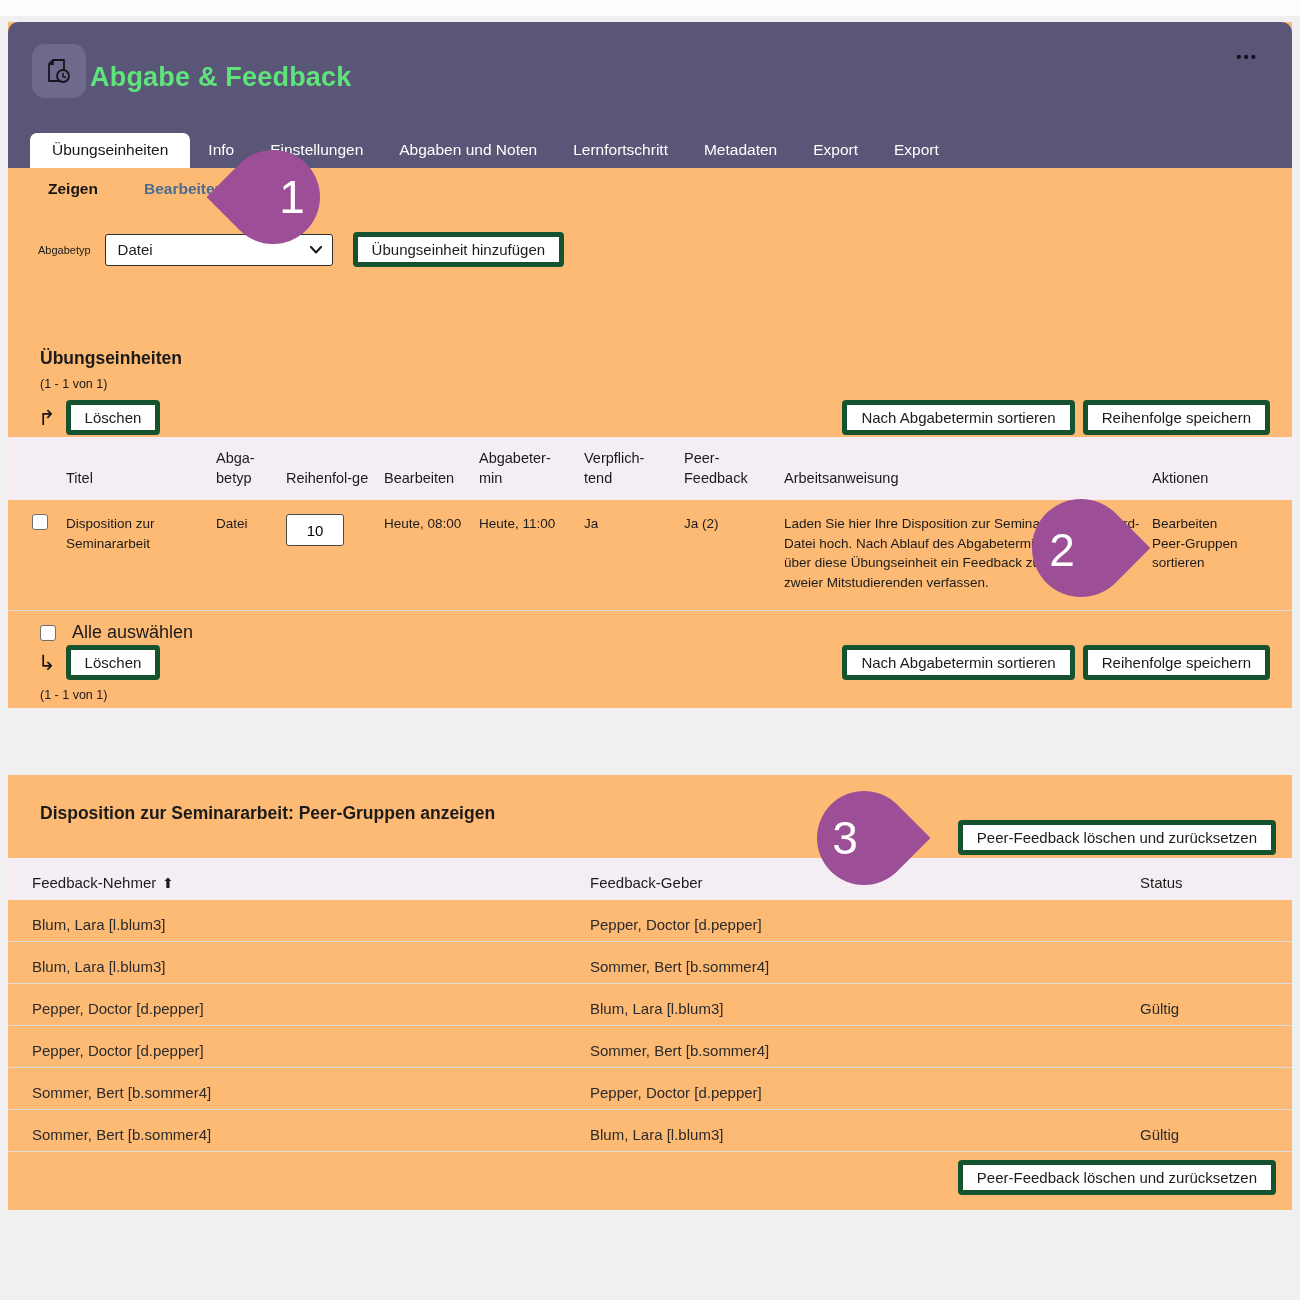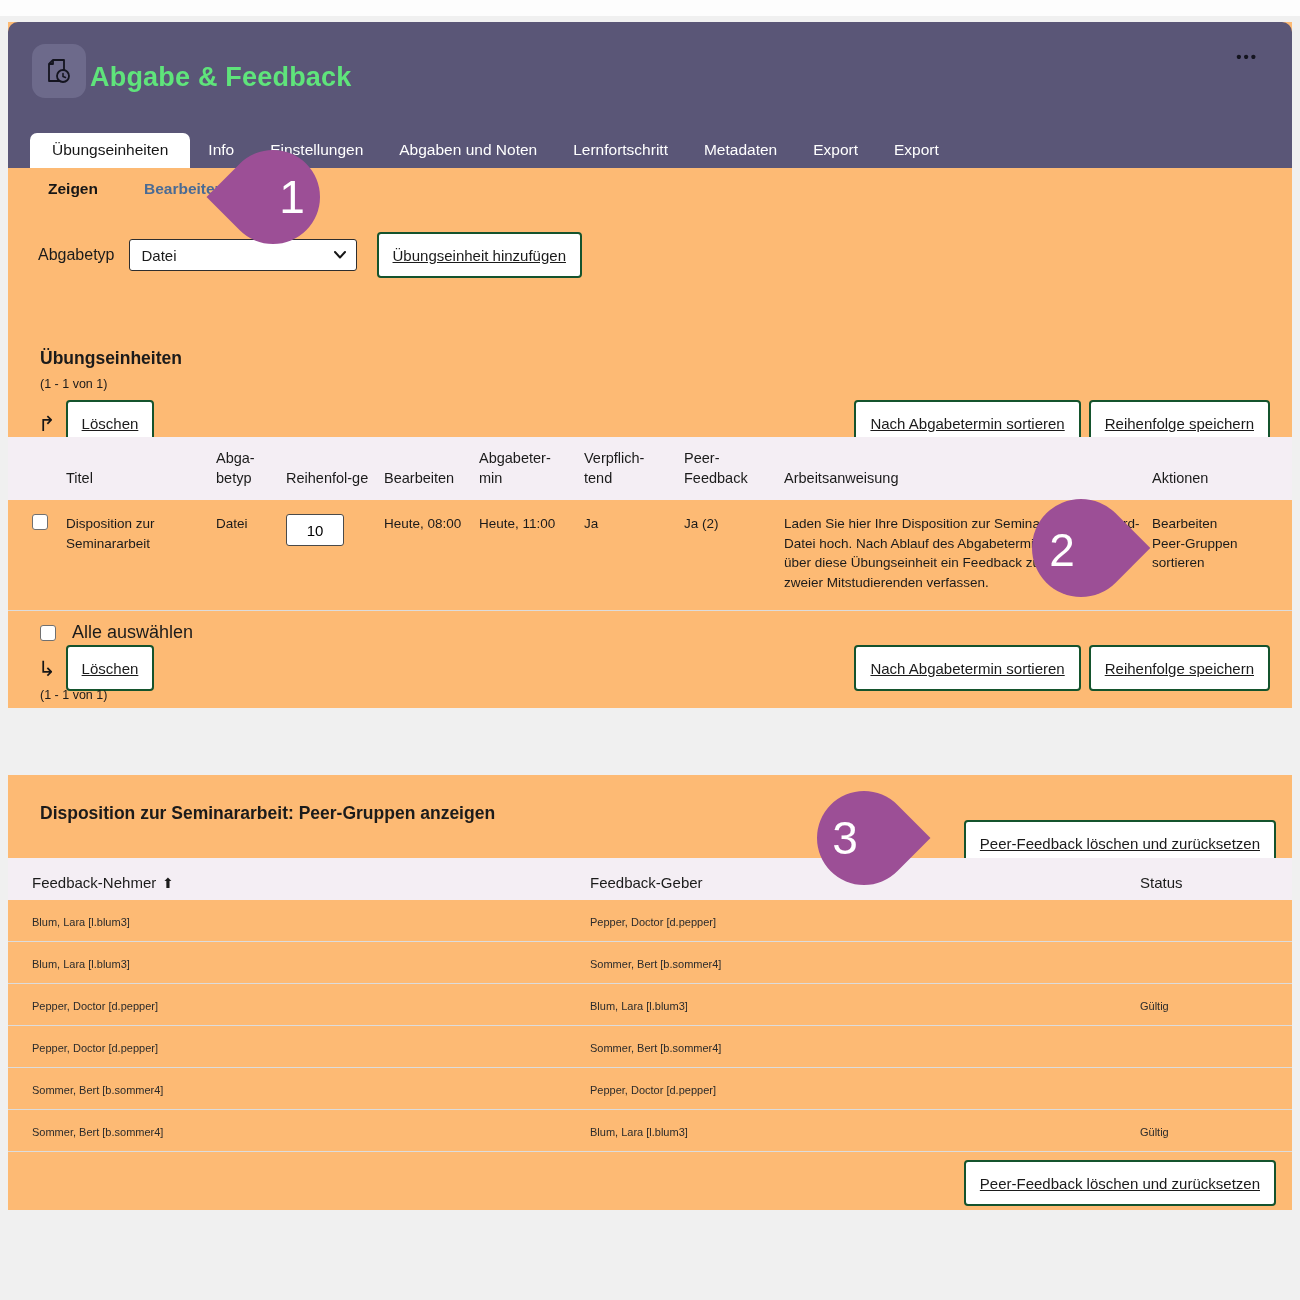--- a/index.html
+++ b/index.html
@@ -23,24 +23,24 @@
   .tab{font-size:15.5px;color:#ffffff;padding:8px 18px 9px;cursor:pointer;white-space:nowrap;}
   .tab.active{background:#ffffff;color:#161616;border-radius:7px 7px 0 0;padding:8px 22px 9px;}
 
   
   .subtabs{position:absolute;left:40px;top:158px;display:flex;gap:46px;font-size:15.5px;font-weight:bold;}
   .subtab{cursor:pointer;color:#161616;}
   .subtab.current{color:#4a6b94;}
 
   
   .form-row{position:absolute;left:30px;top:210px;display:flex;align-items:center;}
-  .form-label{font-size:16px;margin-right:14px;color:#1b1b1b;}
+  .form-label{font-size:11px;margin-right:14px;color:#1b1b1b;}
   .select{position:relative;width:228px;height:32px;border:1px solid #2e2e2e;border-radius:3px;background:#fff;display:flex;align-items:center;padding-left:12px;font-size:15px;box-sizing:border-box;cursor:pointer;}
   .select svg{position:absolute;right:10px;top:11px;}
-  .btn{display:inline-flex;align-items:center;justify-content:center;height:46px;padding:0 14px;background:#fff;border:2px solid #14532d;border-radius:4px;font-size:15px;color:#1b1b1b;cursor:pointer;white-space:nowrap;box-sizing:border-box;text-decoration:underline;}
+  .btn{display:inline-flex;align-items:center;justify-content:center;height:35px;padding:0 14px;background:#fff;border:5px solid #14532d;border-radius:4px;font-size:15px;color:#1b1b1b;cursor:pointer;white-space:nowrap;box-sizing:border-box;}
   .add-btn{margin-left:20px;}
 
   
   .sec-title{position:absolute;left:32px;top:326px;font-size:17.5px;font-weight:bold;}
   .range-top{position:absolute;left:32px;top:355px;font-size:12.5px;}
   .cmd-row-top{position:absolute;left:30px;top:378px;display:flex;align-items:center;gap:10px;}
   .cmd-row-bottom{position:absolute;left:30px;top:623px;display:flex;align-items:center;gap:10px;}
   .arrow-glyph{font-size:21px;line-height:1;color:#161616;}
   .right-btns-top{position:absolute;right:22px;top:378px;display:flex;gap:8px;}
   .right-btns-bottom{position:absolute;right:22px;top:623px;display:flex;gap:8px;}
@@ -58,21 +58,21 @@
 
   
   .peer-title{position:absolute;left:32px;top:28px;font-size:17.5px;font-weight:bold;}
   .peer-btn-top{position:absolute;right:16px;top:45px;}
   .peer-btn-bottom{position:absolute;right:16px;top:385px;}
   .peer-grid{display:grid;grid-template-columns:558px 550px 1fr;padding:16px 24px;box-sizing:border-box;width:1284px;}
   .peer-head{position:absolute;left:0;top:83px;height:42px;background:#f4eef4;align-items:center;}
   .peer-head .hc{font-size:15px;color:#1b1b1b;}
   .peer-rows{position:absolute;left:0;top:125px;width:1284px;}
   .peer-row{align-items:center;height:42px;border-bottom:1px solid #dcdcdc;}
-  .peer-row .c{font-size:11px;color:#2b2b2b;}
+  .peer-row .c{font-size:15px;color:#2b2b2b;}
   .sort-arrow{font-size:14px;margin-left:6px;}
 
   
   .balloon{position:absolute;background:#9c4f96;z-index:50;}
   .balloon.left{border-radius:0 50% 50% 50%;transform:rotate(-45deg);}
   .balloon.right{border-radius:50% 0 50% 50%;transform:rotate(45deg);}
   #balloon1{left:226px;top:150px;width:94px;height:94px;}
   #balloon2{left:1032px;top:499px;width:98px;height:98px;}
   #balloon3{left:817px;top:791px;width:94px;height:94px;}
   .balloon-num{position:absolute;z-index:51;color:#ffffff;font-size:46px;line-height:1;transform:translate(-50%,-50%);font-weight:400;}

